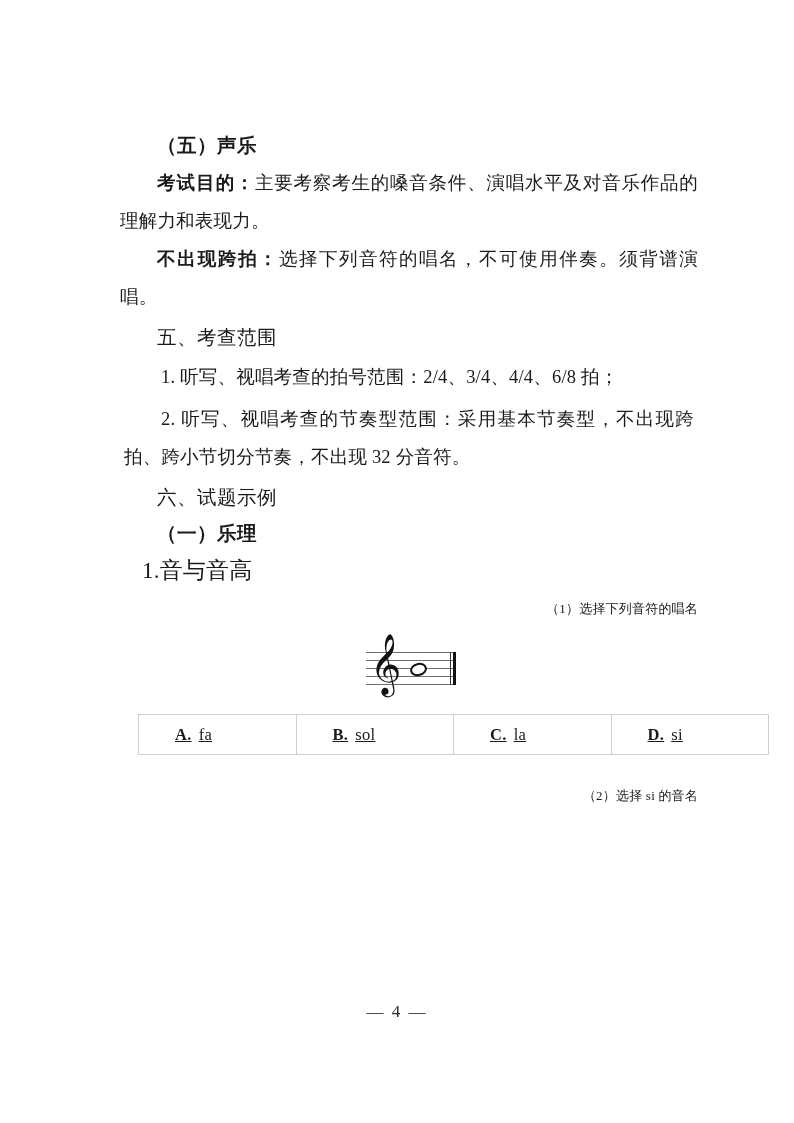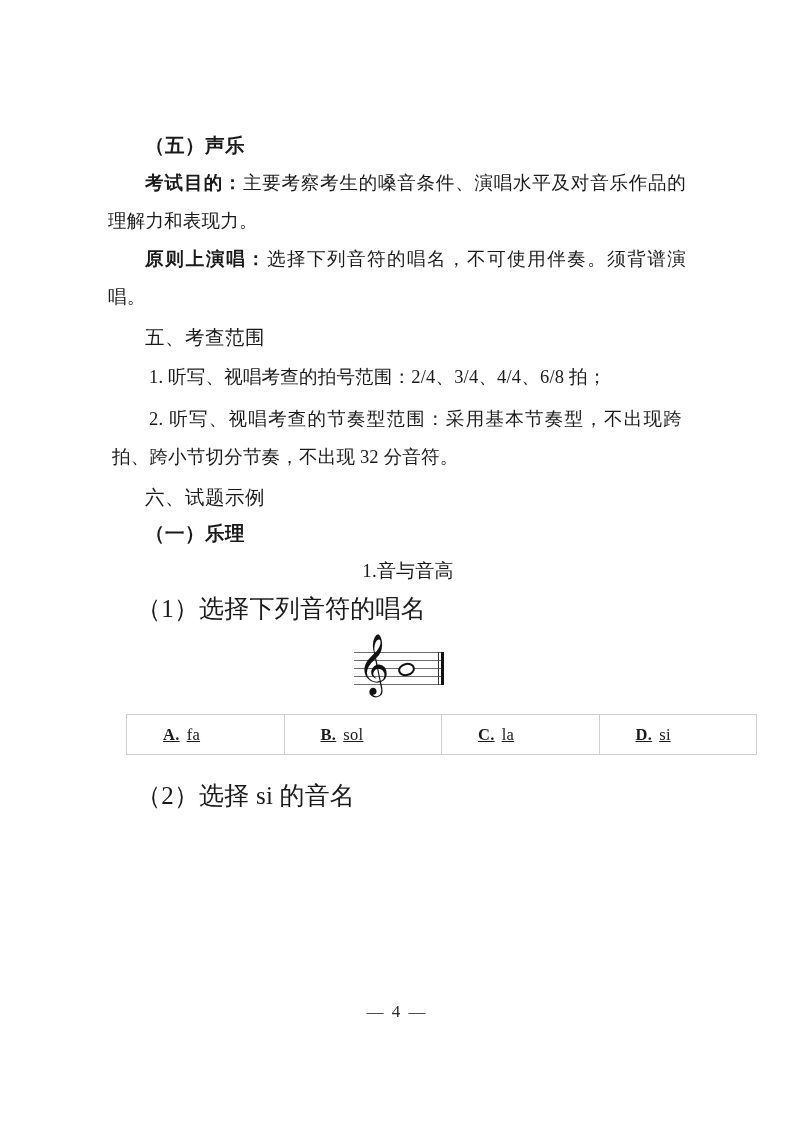--- a/index.html
+++ b/index.html
@@ -16,21 +16,21 @@
     color: #1a1a1a;
     overflow: hidden;
   }
   .page {
     position: absolute;
     inset: 0;
     background: #ffffff;
   }
   .content {
     position: absolute;
-    left: 108px;
+    left: 120px;
     top: 128px;
     width: 578px;
   }
 
   
   .h-sub {
     font-weight: bold;
     font-size: 19.5px;
     line-height: 34px;
     letter-spacing: 0.5px;
@@ -64,33 +64,33 @@
   }
   p.item {
     font-size: 18.5px;
     line-height: 38px;
     margin: 4px;
     text-indent: 37px;
     text-align: justify;
     letter-spacing: 0.2px;
   }
   p.q {
-    font-size: 25px;
+    font-size: 13px;
     line-height: 38px;
     margin: 0;
     text-indent: 28px;
     letter-spacing: 0.2px;
+    text-align: right;
   }
   p.qsmall {
-    font-size: 19px;
+    font-size: 23px;
     line-height: 38px;
     margin: 0;
     text-indent: 22px;
     letter-spacing: 0.2px;
-    text-align: center;
   }
 
   
   .staff-wrap {
     position: relative;
     height: 62px;
     margin-top: 14px;
   }
   .staff {
     position: absolute;
@@ -192,21 +192,21 @@
   <div class="content">
 
     <h2 class="h-sub">（五）声乐</h2>
 
     <p class="body">
       <span class="lead">考试目的：</span><span>主要考察考生的嗓音条件、演唱水平及对音乐作品的理解力和表现力。</span>
     </p>
 
 
     <p class="body">
-      <span class="lead">原则上演唱：</span><span>选择下列音符的唱名，不可使用伴奏。须背谱演唱。</span>
+      <span class="lead">不出现跨拍：</span><span>选择下列音符的唱名，不可使用伴奏。须背谱演唱。</span>
     </p>
 
     <h2 class="h-main">五、考查范围</h2>
 
     <p class="item">1. 听写、视唱考查的拍号范围：2/4、3/4、4/4、6/8 拍；</p>
     <p class="item">2. 听写、视唱考查的节奏型范围：采用基本节奏型，不出现跨拍、跨小节切分节奏，不出现 32 分音符。</p>
 
     <h2 class="h-main">六、试题示例</h2>
 
     <h3 class="h-sub">（一）乐理</h3>

